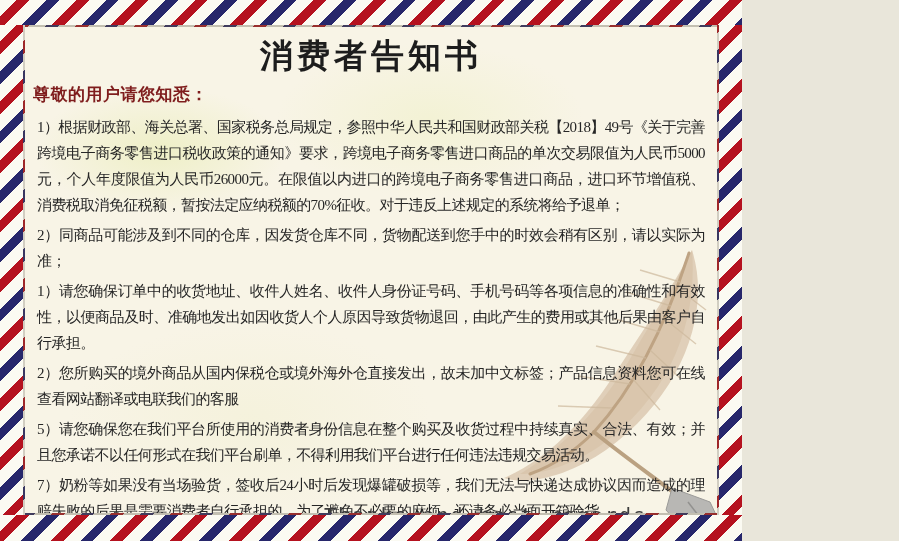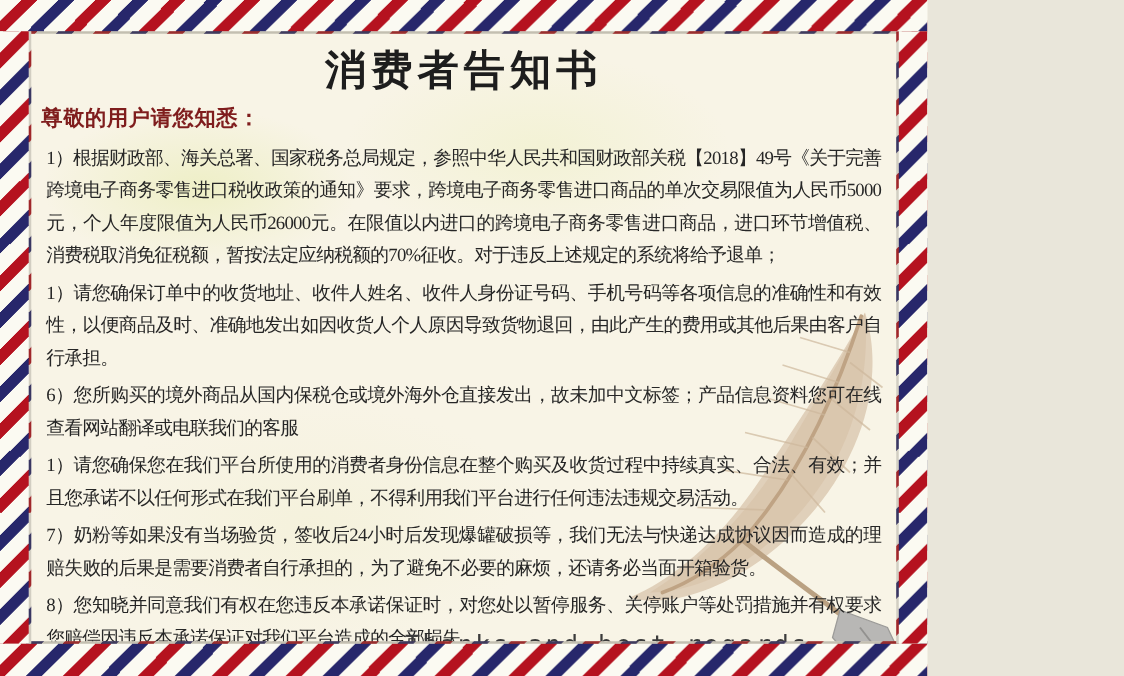--- a/index.html
+++ b/index.html
@@ -121,23 +121,24 @@
         <path d="M214,258 L234,284" stroke="#7c7c7c" stroke-width="1.5" fill="none"></path>
       </g>
     </g>
   </svg>
 
   <div class="content">
     <h1 class="doc-title">消费者告知书</h1>
     <p class="salutation">尊敬的用户请您知悉：</p>
     <div class="notice-items">
         <p class="notice-item">1）根据财政部、海关总署、国家税务总局规定，参照中华人民共和国财政部关税【2018】49号《关于完善跨境电子商务零售进口税收政策的通知》要求，跨境电子商务零售进口商品的单次交易限值为人民币5000元，个人年度限值为人民币26000元。在限值以内进口的跨境电子商务零售进口商品，进口环节增值税、消费税取消免征税额，暂按法定应纳税额的70%征收。对于违反上述规定的系统将给予退单；</p>
+        <p class="notice-item">2）同商品可能涉及到不同的仓库，因发货仓库不同，货物配送到您手中的时效会稍有区别，请以实际为准；</p>
         <p class="notice-item">1）请您确保订单中的收货地址、收件人姓名、收件人身份证号码、手机号码等各项信息的准确性和有效性，以便商品及时、准确地发出如因收货人个人原因导致货物退回，由此产生的费用或其他后果由客户自行承担。</p>
-        <p class="notice-item">6）您所购买的境外商品从国内保税仓或境外海外仓直接发出，故未加中文标签；产品信息资料您可在线查看网站翻译或电联我们的客服</p>
-        <p class="notice-item">1）请您确保您在我们平台所使用的消费者身份信息在整个购买及收货过程中持续真实、合法、有效；并且您承诺不以任何形式在我们平台刷单，不得利用我们平台进行任何违法违规交易活动。</p>
+        <p class="notice-item">2）您所购买的境外商品从国内保税仓或境外海外仓直接发出，故未加中文标签；产品信息资料您可在线查看网站翻译或电联我们的客服</p>
+        <p class="notice-item">5）请您确保您在我们平台所使用的消费者身份信息在整个购买及收货过程中持续真实、合法、有效；并且您承诺不以任何形式在我们平台刷单，不得利用我们平台进行任何违法违规交易活动。</p>
         <p class="notice-item">7）奶粉等如果没有当场验货，签收后24小时后发现爆罐破损等，我们无法与快递达成协议因而造成的理赔失败的后果是需要消费者自行承担的，为了避免不必要的麻烦，还请务必当面开箱验货。</p>
         <p class="notice-item">8）您知晓并同意我们有权在您违反本承诺保证时，对您处以暂停服务、关停账户等处罚措施并有权要求您赔偿因违反本承诺保证对我们平台造成的全部损失。</p>
       </div>
   </div>
 
   <div class="signoff">Thanks and best regards</div>
 
 </div>
 
 </body></html>

